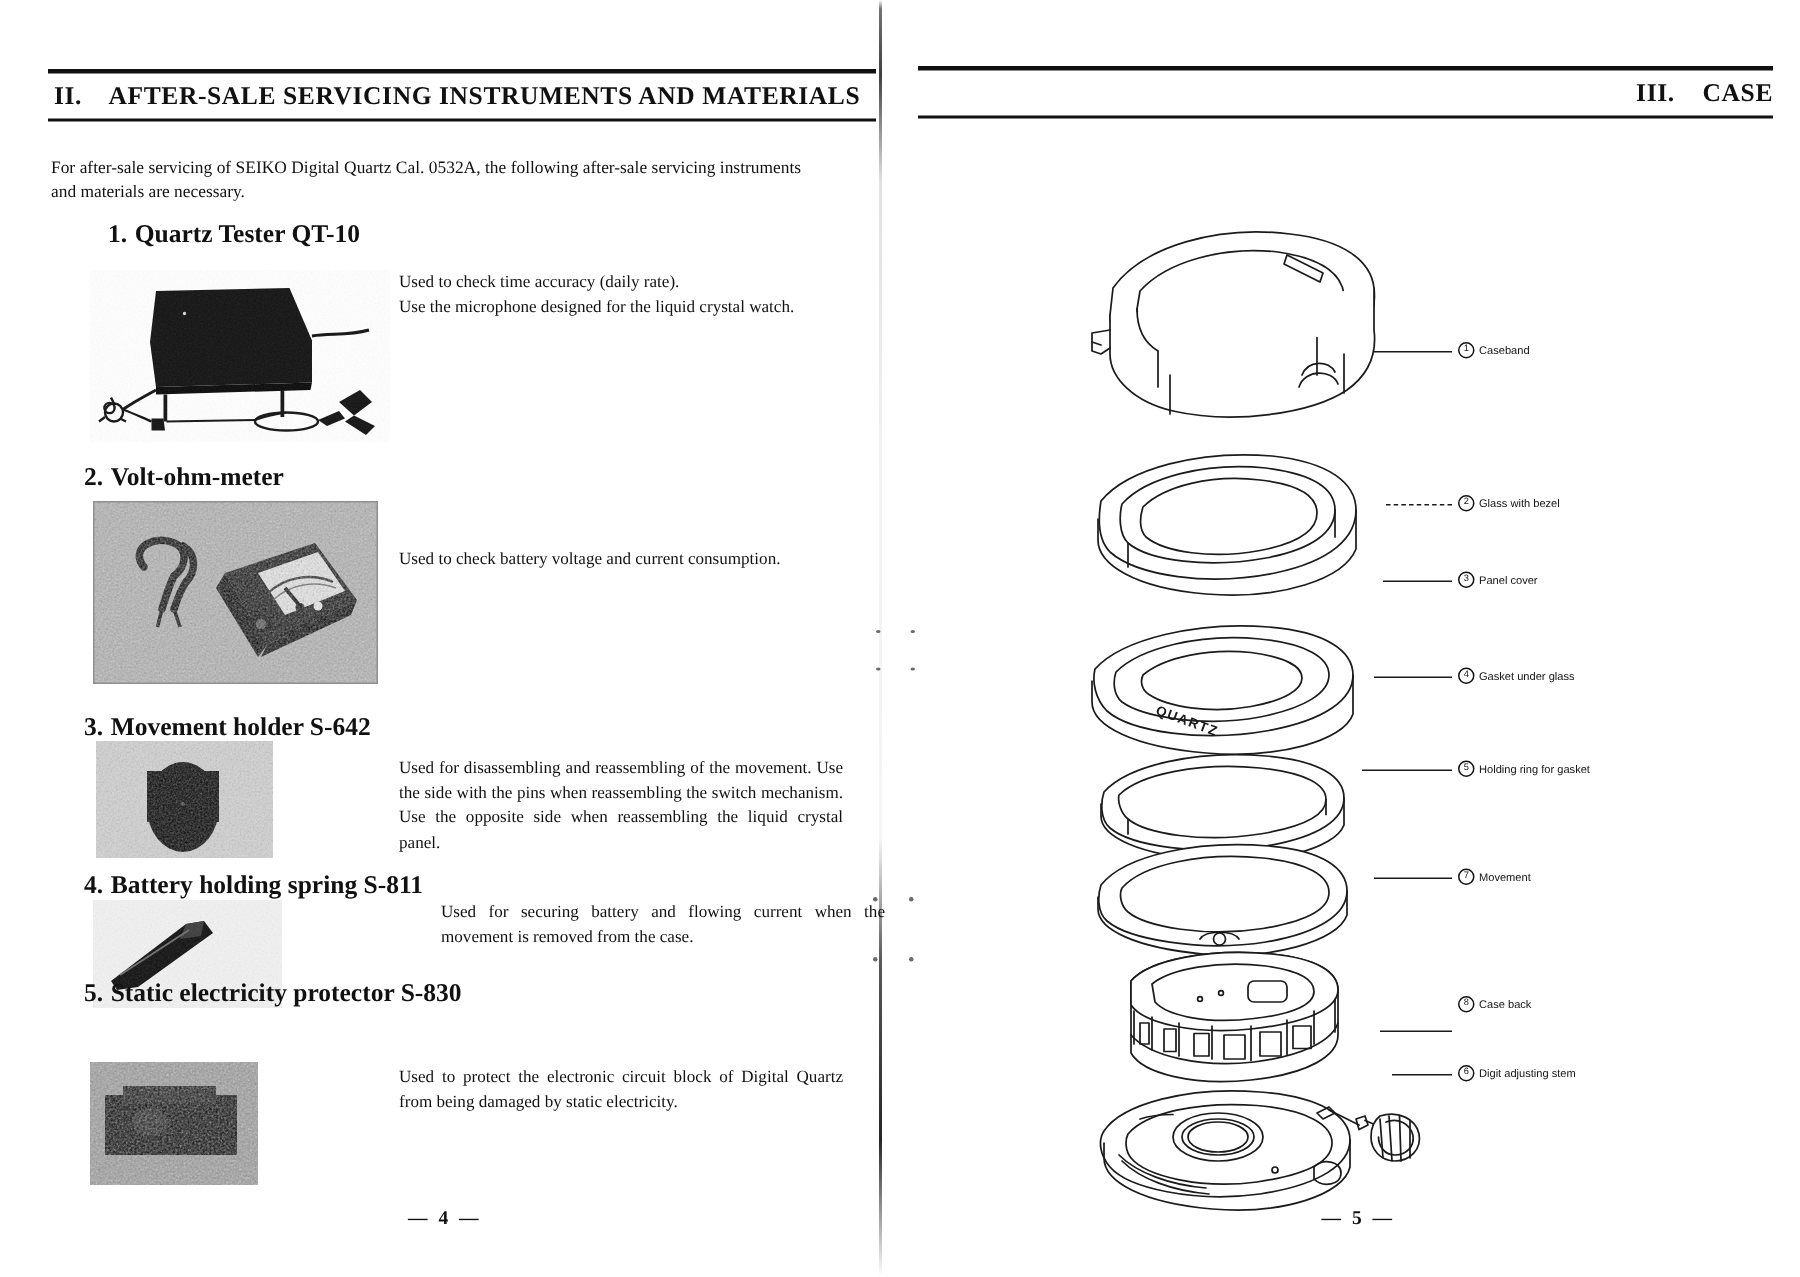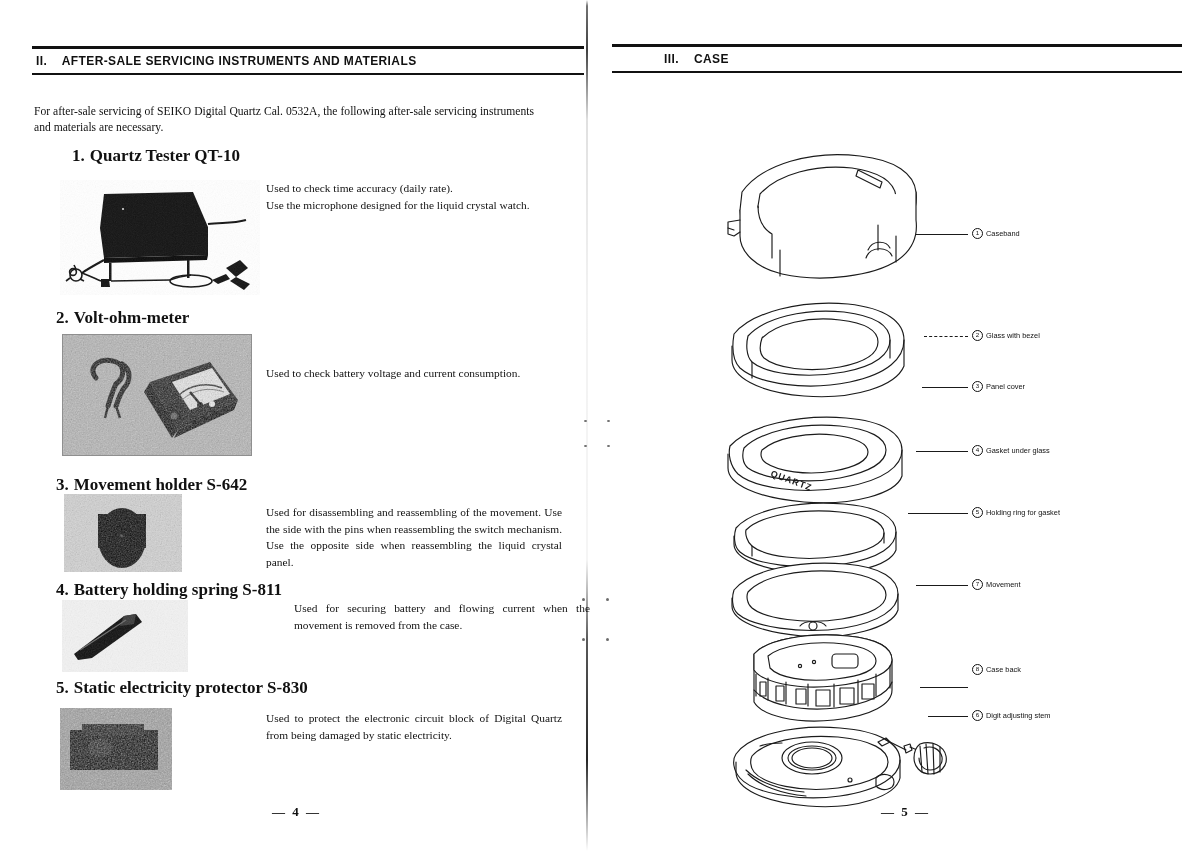--- a/index.html
+++ b/index.html
@@ -23,22 +23,22 @@
       rgba(0,0,0,.12) 120px, rgba(0,0,0,.05) 300px,
       rgba(0,0,0,.04) 560px, rgba(0,0,0,.65) 640px,
       rgba(0,0,0,.85) 760px, rgba(0,0,0,.2) 830px, rgba(0,0,0,0) 851px);
   }
   .speck{position:absolute;background:#3a3a3a;border-radius:50%;opacity:.75;}
 
   
   .hdr{position:absolute;}
   .hdr .rule{background:#111;}
   .hdr-title{
-    font-family:Liberation Sans, sans-serif;
-    font-weight:bold;font-size:12px;letter-spacing:.4px;
+    font-family:Liberation Serif, serif;
+    font-weight:bold;font-size:17px;letter-spacing:.4px;
     color:#111;white-space:nowrap;
   }
 
   
   #hdr-left{left:32px;top:46px;width:552px;}
   #hdr-left .rule-top{height:2.5px;width:552px;}
   #hdr-left .rule-bot{height:2.5px;width:552px;margin-top:0;}
   #hdr-left .hdr-title{padding:5px 0 5px 4px;}
 
   
@@ -230,21 +230,21 @@
         </filter>
       </defs>
       <rect x="0" y="0" width="126" height="72" fill="#f2f2f2"></rect>
       <path d="M12 54 L62 16 L74 14 L80 22 L30 58 L16 60 Z" fill="#111"></path>
       <path d="M62 16 L74 14 L72 24 L58 26 Z" fill="#3b3b3b"></path>
       <path d="M18 50 L64 20" stroke="#6d6d6d" stroke-width="1.2"></path>
       <rect x="0" y="0" width="126" height="72" filter="url(#gr4)" opacity="0.55"></rect>
     </svg>
   </div>
 
-  <div class="item-title" style="left:56px;top:678px;">
+  <div class="item-title" style="left:56px;top:652px;">
     <span class="num">5.</span><span>Static electricity protector S-830</span>
   </div>
   <div class="desc" style="left:266px;top:710px;width:296px;">Used to protect the electronic circuit block of Digital Quartz from being damaged by static electricity.</div>
 
   <div class="photo" style="left:60px;top:708px;width:112px;height:82px;">
     <svg width="112" height="82" viewBox="0 0 112 82">
       <defs>
         <filter id="gr5">
             <feTurbulence type="fractalNoise" baseFrequency="0.7" numOctaves="4" result="n"></feTurbulence>
           <feColorMatrix in="n" type="saturate" values="0"></feColorMatrix>
@@ -269,21 +269,21 @@
 <div class="speck" style="left:607px;top:420px;width:3px;height:2px;"></div>
 <div class="speck" style="left:584px;top:445px;width:3px;height:2px;"></div>
 <div class="speck" style="left:607px;top:445px;width:3px;height:2px;"></div>
 <div class="speck" style="left:582px;top:598px;width:3px;height:3px;"></div>
 <div class="speck" style="left:606px;top:598px;width:3px;height:3px;"></div>
 <div class="speck" style="left:582px;top:638px;width:3px;height:3px;"></div>
 <div class="speck" style="left:606px;top:638px;width:3px;height:3px;"></div>
 
 <div class="page page-right">
 
-  <div class="hdr" id="hdr-right" style="left:14px;">
+  <div class="hdr" id="hdr-right" style="left:14px;text-align:right;">
     <div class="rule rule-top"></div>
     <div class="hdr-title">
       <span>III.</span>
       &nbsp;&nbsp;
       <span>CASE</span>
     </div>
     <div class="rule rule-bot"></div>
   </div>
 
   <div class="diagram" style="left:102px;top:140px;">

